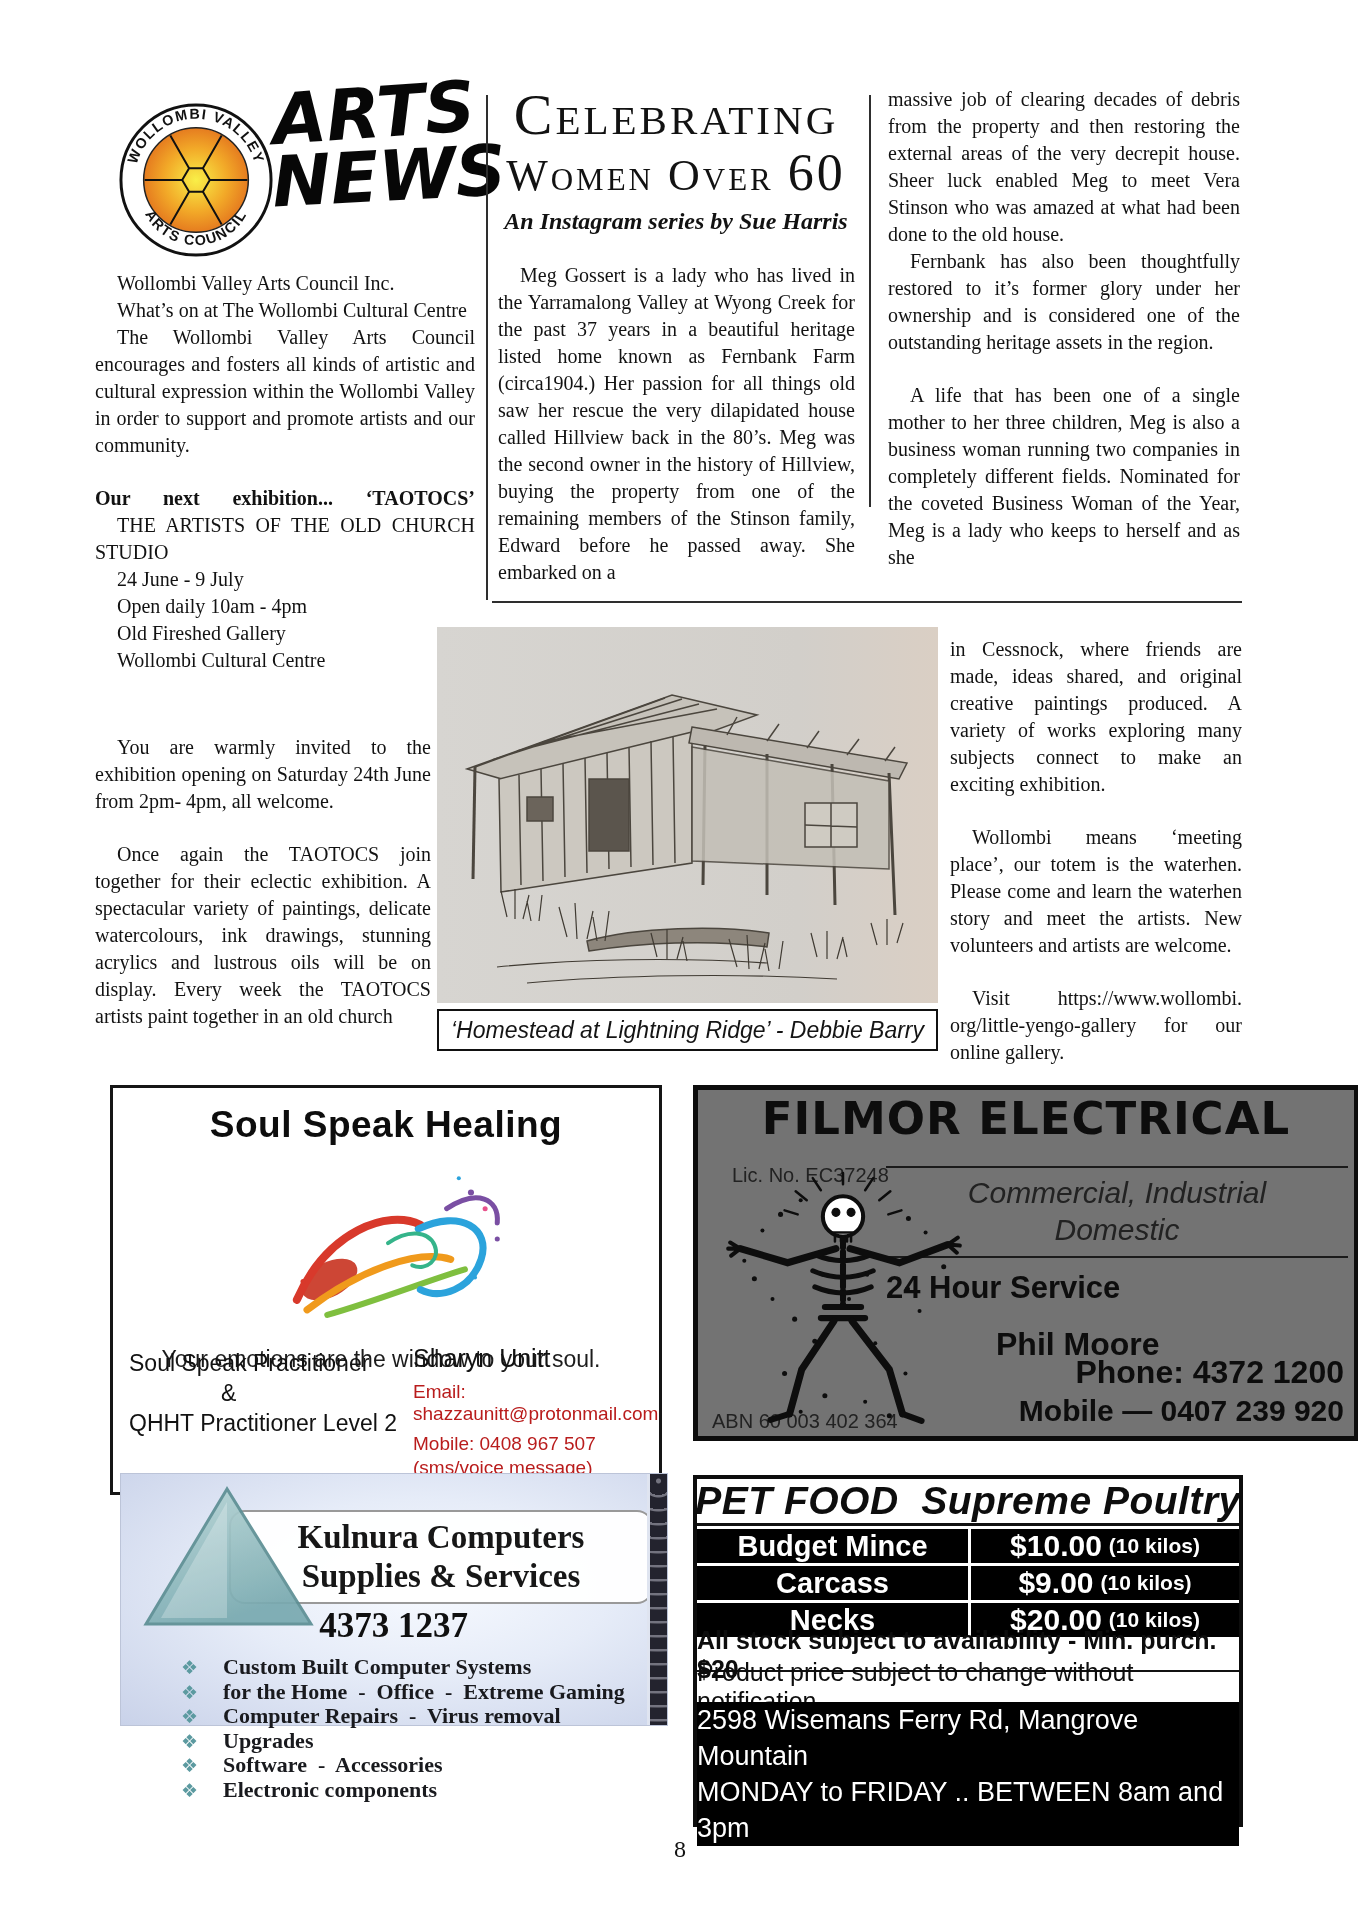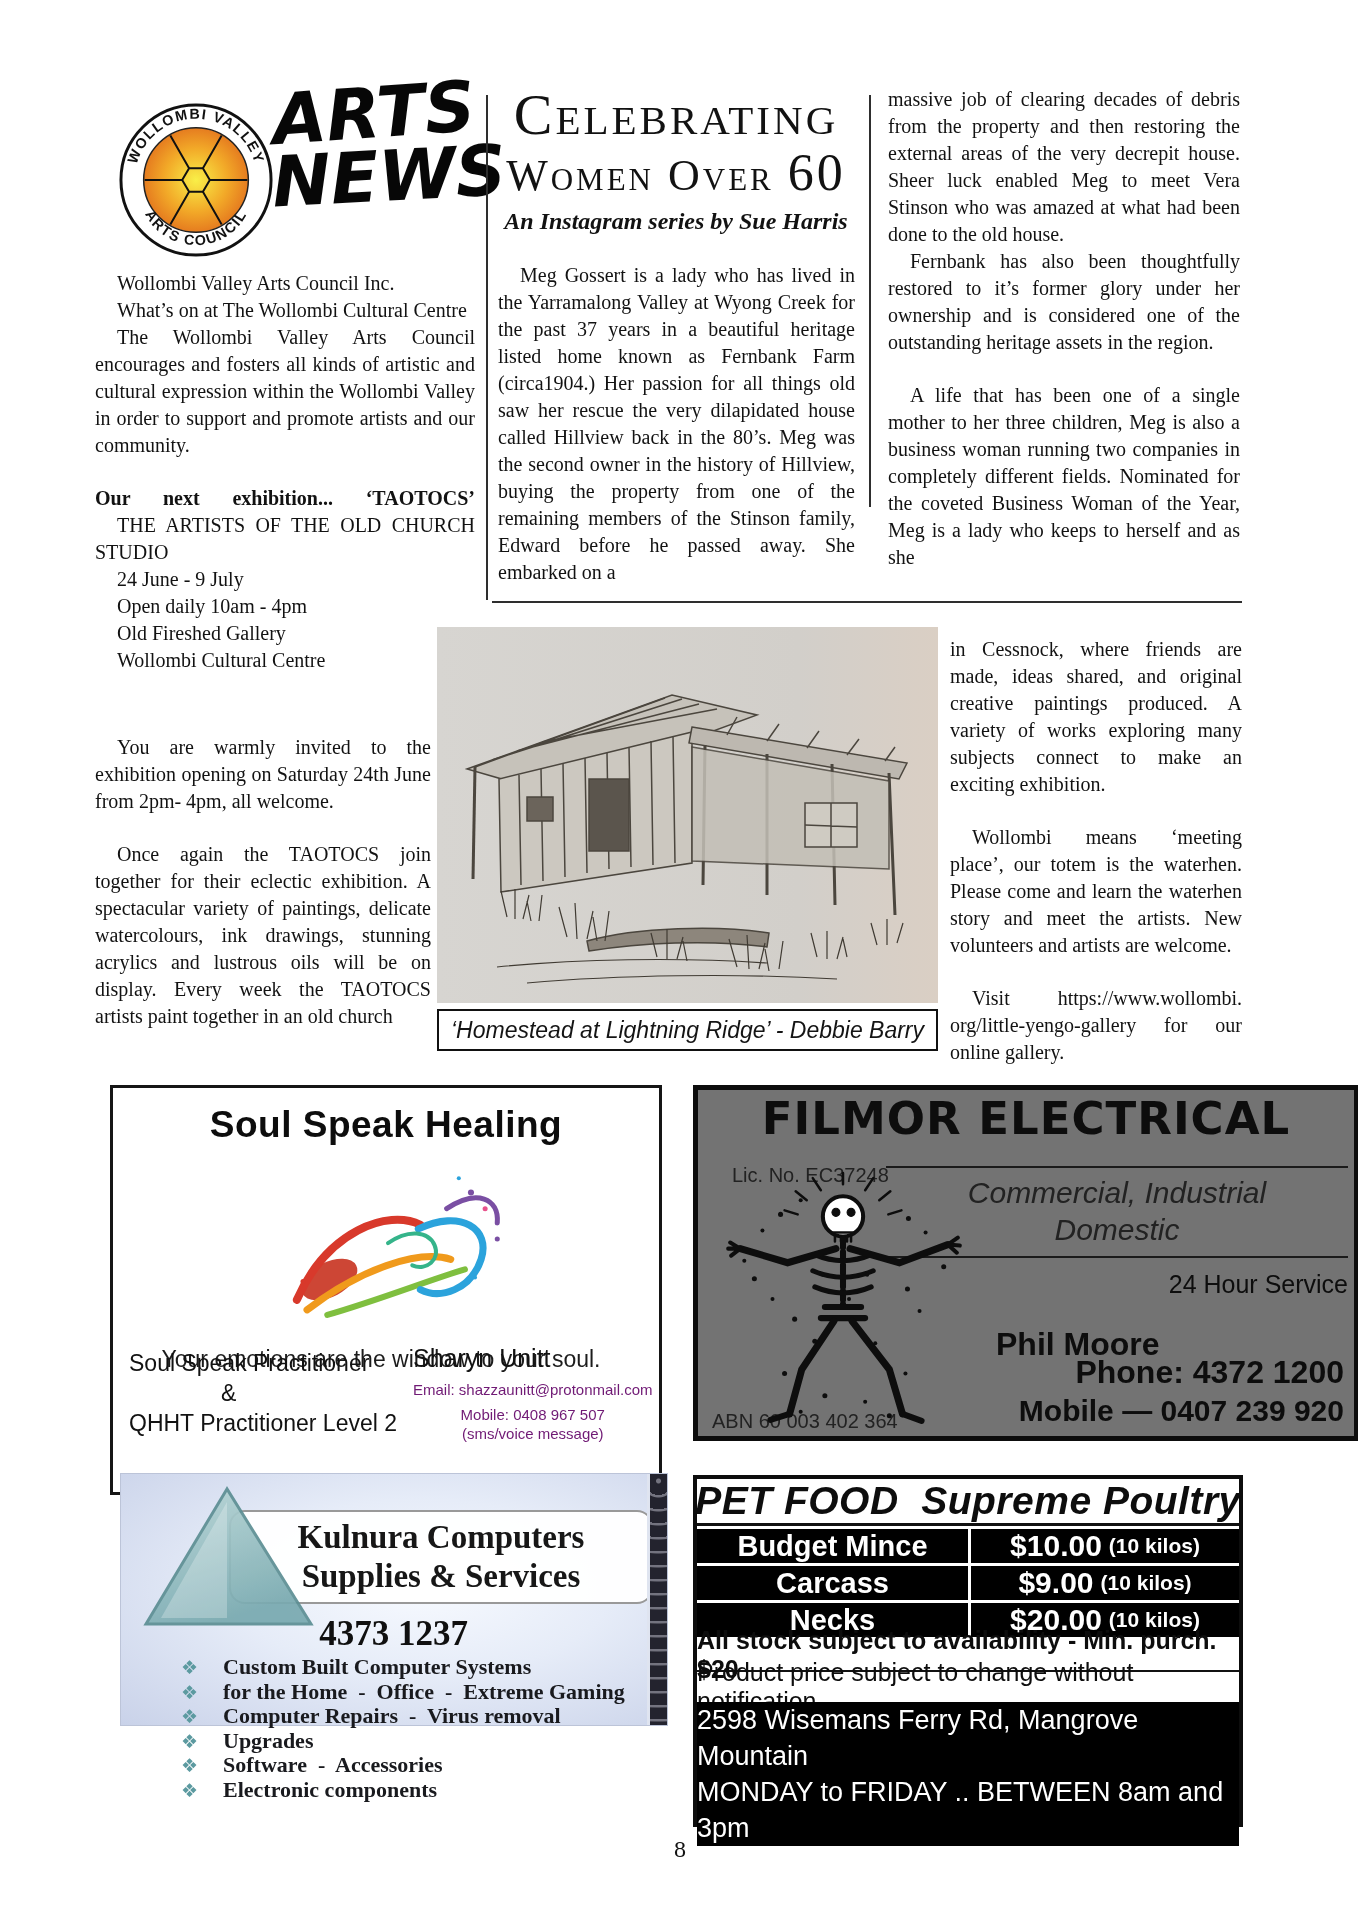--- a/index.html
+++ b/index.html
@@ -37,50 +37,50 @@
   
   .ad-soul{position:absolute;left:110px;top:1085px;width:552px;height:410px;border:3px solid #151515;
            background:#fff;box-sizing:border-box;font-family:"Liberation Sans",sans-serif;}
   .ss-title{text-align:center;margin-top:16px;font-size:37px;font-weight:bold;color:#0d0d0d;letter-spacing:0.5px;}
   .ss-feather{position:absolute;left:150px;top:62px;width:250px;height:172px;}
   .ss-tagline{position:absolute;left:0;right:10px;top:230px;text-align:center;font-size:23px;color:#1c1c1c;margin-top:28px;}
   .ss-left{position:absolute;left:16px;top:260px;font-size:23px;color:#121212;line-height:30px;}
   .ss-amp{margin-left:92px;}
   .ss-right{position:absolute;left:300px;top:256px;}
   .ss-name{font-size:25px;color:#121212;}
-  .ss-small{font-size:15px;color:#701a75;margin-top:8px;text-align:center;}
+  .ss-small{font-size:19px;color:#b91c1c;margin-top:8px;}
 
   
   .ad-filmor{position:absolute;left:693px;top:1085px;width:666px;height:356px;border:5px solid #0d0d0d;
              background:#737373;box-sizing:border-box;font-family:"Liberation Sans",sans-serif;color:#0d0d0d;}
   .fe-title{text-align:center;margin-top:2px;font-size:45px;font-weight:900;letter-spacing:1px;
             font-family:"DejaVu Sans",sans-serif;}
   .fe-lic{position:absolute;left:34px;top:74px;font-size:20px;color:#222;}
   .fe-rline{position:absolute;left:188px;right:6px;height:2px;background:#1a1a1a;}
   .fe-services{position:absolute;left:188px;right:6px;top:84px;text-align:center;
                font-style:italic;font-size:30px;line-height:37px;color:#222;}
-  .fe-24{position:absolute;left:188px;right:6px;top:180px;text-align:right;font-weight:normal;font-size:25px;}
+  .fe-24{position:absolute;left:188px;right:6px;top:180px;text-align:left;font-weight:bold;font-size:31px;}
   .fe-name{position:absolute;left:298px;top:236px;font-weight:bold;font-size:32px;}
   .fe-phone{position:absolute;right:10px;top:264px;font-weight:bold;font-size:32px;}
   .fe-mobile{position:absolute;right:10px;top:304px;font-weight:bold;font-size:30px;}
   .fe-abn{position:absolute;left:14px;top:320px;font-size:20px;color:#222;}
   .fe-skel{position:absolute;left:4px;top:80px;width:282px;height:262px;}
 
   
   .ad-kulnura{position:absolute;left:120px;top:1473px;width:548px;height:253px;box-sizing:border-box;
               background:radial-gradient(ellipse at 55% 45%, #f7faff 0%, #e6ecf8 45%, #c9d2e9 100%);
               border:1px solid #bcc4d8;font-family:Liberation Serif, serif;}
   .kc-strip{position:absolute;right:0;top:0;width:17px;height:100%;background:#23232e;
             background-image:repeating-radial-gradient(circle at 50% 7px,#73737f 0 2px,#23232e 3px 14px);
             border-left:3px solid #dfe4f0;}
   .kc-tri{position:absolute;left:22px;top:12px;width:172px;height:142px;}
   .kc-titlebox{position:absolute;left:108px;top:36px;width:420px;height:90px;background:rgba(255,255,255,0.95);
                border:2px solid #999;border-radius:16px;display:flex;flex-direction:column;align-items:center;
                justify-content:center;font-weight:bold;font-size:33px;line-height:39px;color:#171717;}
-  .kc-phone{position:absolute;left:0;width:545px;top:132px;text-align:center;font-weight:bold;font-size:35px;color:#101010;margin-top:8px;}
+  .kc-phone{position:absolute;left:0;width:545px;top:132px;text-align:center;font-weight:bold;font-size:35px;color:#101010;}
   .kc-bullets{position:absolute;left:60px;top:180px;}
   .kc-row{display:flex;align-items:baseline;height:24.5px;}
   .kc-d{color:#5c9aa0;font-size:19px;width:42px;}
   .kc-t{font-weight:bold;font-size:22px;color:#191a1e;white-space:pre-wrap;}
 
   
   .ad-pet{position:absolute;left:693px;top:1475px;width:550px;height:352px;border:4px solid #0d0d0d;
           background:#fff;box-sizing:border-box;font-family:"Liberation Sans",sans-serif;color:#0d0d0d;
           display:flex;flex-direction:column;}
   .pf-title{height:50px;border-bottom:3px solid #111;display:flex;align-items:center;justify-content:center;

